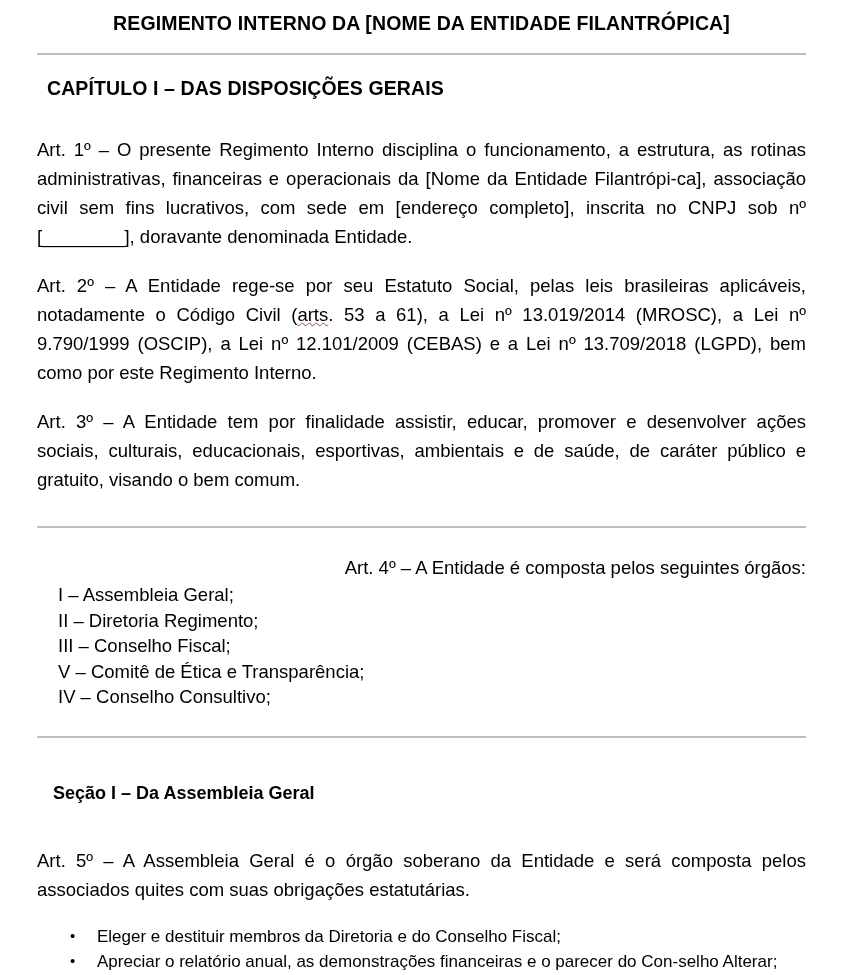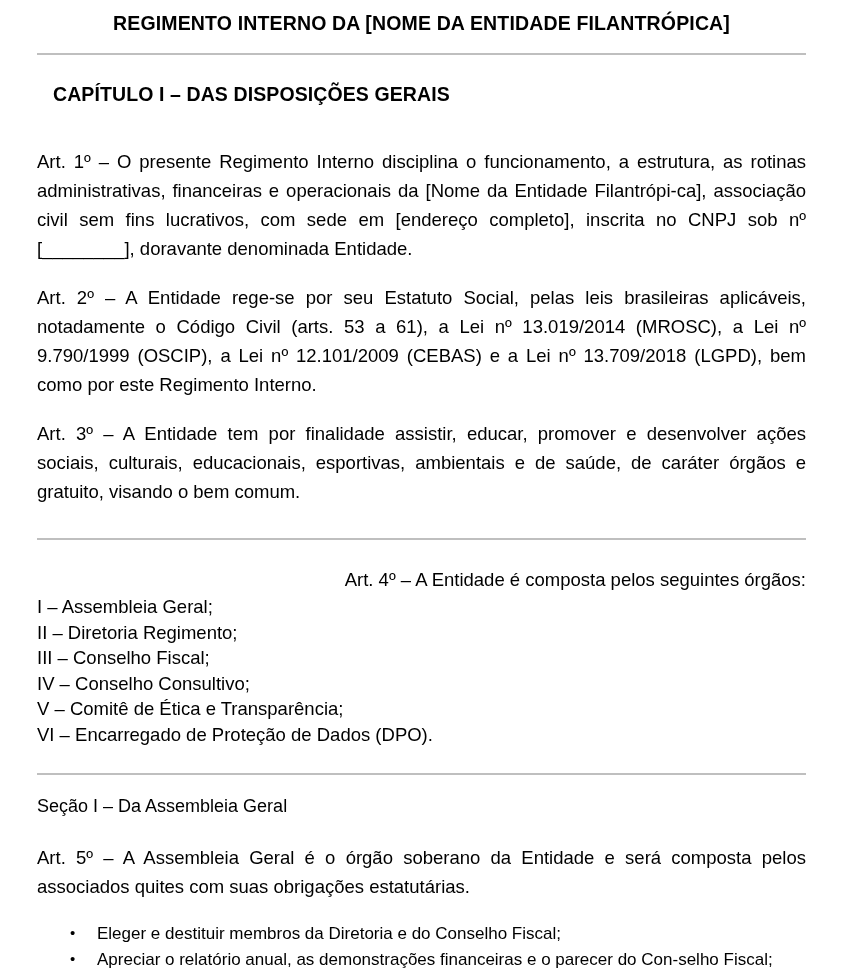--- a/index.html
+++ b/index.html
@@ -36,30 +36,30 @@
     height: 0;
     border: 0;
     border-top: 2px solid #bfbfbf;
     margin: 18px 37px 0 37px;
     padding: 0;
   }
   .chapter-heading {
     font-weight: bold;
     font-size: 19.5px;
     line-height: 24px;
-    margin: 16px;
+    margin: 10px;
     padding: 11px 52px 0 37px;
     letter-spacing: 0.1px;
   }
   .section-heading {
-    font-weight: normal;
+    font-weight: bold;
     font-size: 18px;
     line-height: 23px;
-    margin: 0;
-    padding: 20px 37px 0 37px;
+    margin: 16px;
+    padding: 28px 37px 0 37px;
   }
   p.body-text {
     font-size: 18.5px;
     line-height: 29px;
     margin: 0;
     padding: 0 37px 0 37px;
     text-align: justify;
     text-justify: inter-word;
     hyphens: manual;
   }
@@ -90,22 +90,23 @@
     left: 70px;
     top: -1px;
     font-size: 15px;
     line-height: 25.5px;
   }
   .roman-list {
     font-size: 18.5px;
     line-height: 25.5px;
     padding: 0 37px;
   }
-  .roman-list div { white-space: nowrap; }
+  .roman-list div { white-space: nowrap; margin-left: 21px; }
   .spell-error {
+    text-decoration: underline;
     text-decoration-color: #e03030;
     text-decoration-style: wavy;
     text-decoration-thickness: 1px;
     text-underline-offset: 1px;
   }
 </style>
 </head>
 <body>
 
 <div class="page">
@@ -119,53 +120,52 @@
   <div class="gap-lg"></div>
 
   <p class="body-text">Art. 1º – O presente Regimento Interno disciplina o funcionamento, a estrutura, as rotinas administrativas, financeiras e operacionais da [Nome da Entidade Filantrópi-ca], associação civil sem fins lucrativos, com sede em [endereço completo], inscrita no CNPJ sob nº [________], doravante denominada Entidade.</p>
 
   <div class="gap-md"></div>
 
   <p class="body-text"><span>Art. 2º – A Entidade rege-se por seu Estatuto Social, pelas leis brasileiras aplicáveis, notadamente o Código Civil (</span><span class="spell-error">arts</span><span>. 53 a 61), a Lei nº 13.019/2014 (MROSC), a Lei nº 9.790/1999 (OSCIP), a Lei nº 12.101/2009 (CEBAS) e a Lei nº 13.709/2018 (LGPD), bem como por este Regimento Interno.</span></p>
 
   <div class="gap-md"></div>
 
-  <p class="body-text">Art. 3º – A Entidade tem por finalidade assistir, educar, promover e desenvolver ações sociais, culturais, educacionais, esportivas, ambientais e de saúde, de caráter órgãos e gratuito, visando o bem comum.</p>
+  <p class="body-text">Art. 3º – A Entidade tem por finalidade assistir, educar, promover e desenvolver ações sociais, culturais, educacionais, esportivas, ambientais e de saúde, de caráter público e gratuito, visando o bem comum.</p>
 
   <div class="gap-sm"></div>
 
   <hr class="rule">
 
 
   <div class="gap-lg"></div>
 
   <p class="body-text nojustify">Art. 4º – A Entidade é composta pelos seguintes órgãos:</p>
 
   <div class="roman-list">
     <div>I – Assembleia Geral;</div>
     <div>II – Diretoria Regimento;</div>
     <div>III – Conselho Fiscal;</div>
+    <div>V – Comitê de Ética e Transparência;</div>
     <div>IV – Conselho Consultivo;</div>
-    <div>V – Comitê de Ética e Transparência;</div>
-    <div>VI – Encarregado de Proteção de Dados (DPO).</div>
   </div>
 
   <div class="gap-xs"></div>
 
   <hr class="rule">
 
   <h3 class="section-heading">Seção I – Da Assembleia Geral</h3>
 
   <div class="gap-lg"></div>
 
   <p class="body-text">Art. 5º – A Assembleia Geral é o órgão soberano da Entidade e será composta pelos associados quites com suas obrigações estatutárias.</p>
 
   <div class="gap-md"></div>
 
 
   <ul class="bullets">
     <li>Eleger e destituir membros da Diretoria e do Conselho Fiscal;</li>
-    <li>Apreciar o relatório anual, as demonstrações financeiras e o parecer do Con-selho Fiscal;</li>
+    <li>Apreciar o relatório anual, as demonstrações financeiras e o parecer do Con-selho Alterar;</li>
     <li>Alterar o Estatuto e este Regimento;</li>
 
   </ul>
 
 </div>
 
 </body></html>

